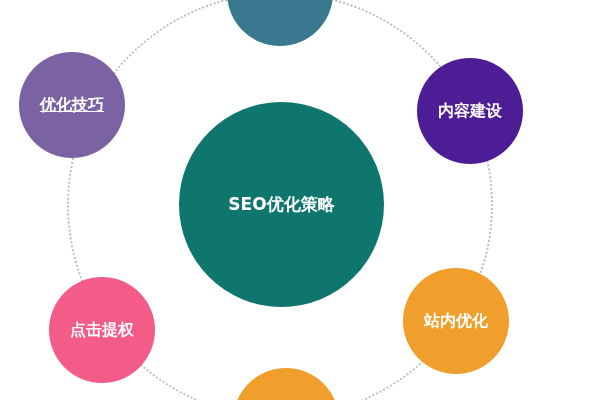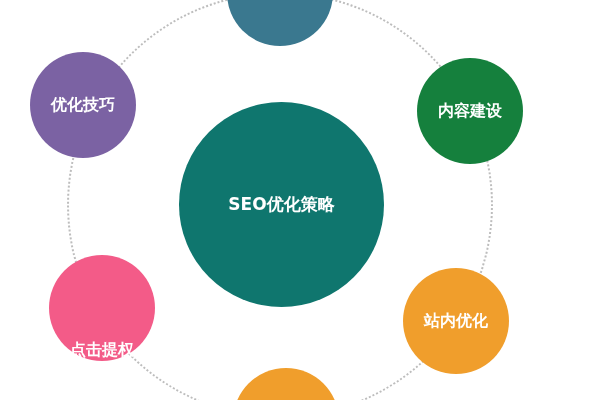--- a/index.html
+++ b/index.html
@@ -24,40 +24,40 @@
       font-weight: bold;
       text-align: center;
       white-space: nowrap;
     }
     .center {
       left: 179px; top: 102px; width: 205px; height: 205px;
       font-size: 17px;
     }
     .sat { width: 106px; height: 106px; font-size: 16px; }
     .n-top    { left: 227px; top: -60px; align-items: flex-end; padding-bottom: 58px; box-sizing: border-box; }
-    .n-left   { left: 30px;  top: 52px; }
+    .n-left   { left: 19px;  top: 52px; text-decoration: underline; }
     .n-right  { left: 417px; top: 58px; }
     .n-bright { left: 403px; top: 268px; }
-    .n-bleft  { left: 49px;  top: 255px; align-items: flex-end; }
+    .n-bleft  { left: 49px;  top: 277px; }
     .n-bottom { left: 233px; top: 368px; }
   </style>
 </head>
 <body>
 
 <div class="ring"></div>
 
 <div class="node sat n-top" style="background: rgb(58, 120, 143);">
   
 </div>
 
 <div class="node sat n-left" style="background: rgb(123, 98, 163);">
   <span>优化技巧</span>
 </div>
 
-<div class="node sat n-right" style="background: #15803d;">
+<div class="node sat n-right" style="background: #4c1d95;">
   <span>内容建设</span>
 </div>
 
 <div class="node sat n-bright" style="background: rgb(240, 158, 44);">
   <span>站内优化</span>
 </div>
 
 <div class="node sat n-bleft" style="background: rgb(243, 91, 136);">
   <span>点击提权</span>
 </div>

